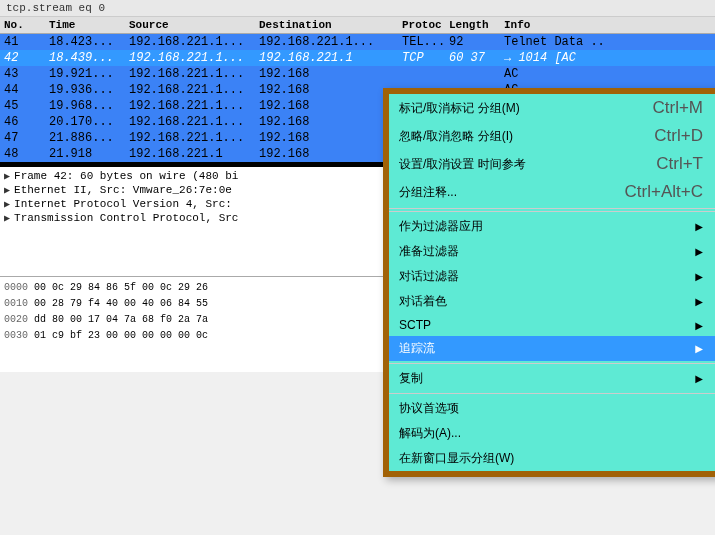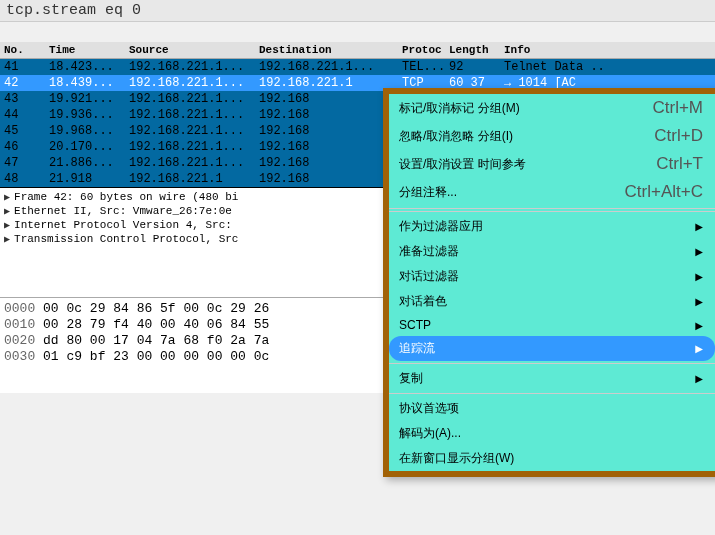--- a/index.html
+++ b/index.html
@@ -11,29 +11,28 @@
       height: 535px;
       overflow: hidden;
       position: relative;
     }
 
     
     .title-bar {
       background: #e8e8e8;
       border-bottom: 1px solid #ccc;
       padding: 2px 6px;
-      font-size: 15px;
+      font-size: 11px;
       color: #333;
     }
 
     
     .packet-list {
-      background: #0369a1;
-      border-bottom: 1px solid #000000;
-      margin-top: 20px;
+      background: #3b82f6;
+      border-bottom: 5px solid #000000;
     }
 
     .packet-list-header {
       display: flex;
       background: #e0e0e0;
       border-bottom: 1px solid #aaa;
       padding: 2px 4px;
       font-weight: bold;
       font-size: 11px;
       color: #000;
@@ -45,20 +44,21 @@
       font-size: 12px;
       color: #000;
       white-space: nowrap;
       overflow: hidden;
       justify-content: center;
     }
 
     .packet-row.selected {
       background: #3399ff;
       color: #fff;
+      font-style: italic;
     }
 
     .col-no { width: 45px; min-width: 45px; }
     .col-time { width: 80px; min-width: 80px; }
     .col-src { width: 130px; min-width: 130px; }
     .col-dst { width: 130px; min-width: 130px; }
     .col-proto { width: 60px; min-width: 60px; padding-left: 13px; }
     .col-len { width: 55px; min-width: 55px; }
     .col-info { flex: 1; overflow: hidden; text-overflow: ellipsis; }
 
@@ -82,21 +82,21 @@
 
     .detail-row .arrow {
       margin-right: 4px;
       font-size: 10px;
       color: #333;
     }
 
     
     .hex-pane {
       background: #fff;
-      font-size: 13px;
+      font-size: 10px;
       color: #000;
       padding: 3px 4px;
       font-family: 'Courier New', monospace;
       height: 95px;
       overflow: hidden;
     }
 
     .hex-row {
       white-space: nowrap;
       line-height: 16px;
@@ -122,21 +122,20 @@
       justify-content: space-between;
       padding: 4px 12px 4px 10px;
       color: #000;
       cursor: pointer;
       white-space: nowrap;
     }
 
     .menu-item.highlighted {
       background: #3399ff;
       color: #fff;
-      border-radius: 12px;
     }
 
     .menu-item .shortcut {
       margin-left: 20px;
       color: #555;
       font-size: 17px;
     }
 
     .menu-item .arrow-right {
       font-size: 10px;

